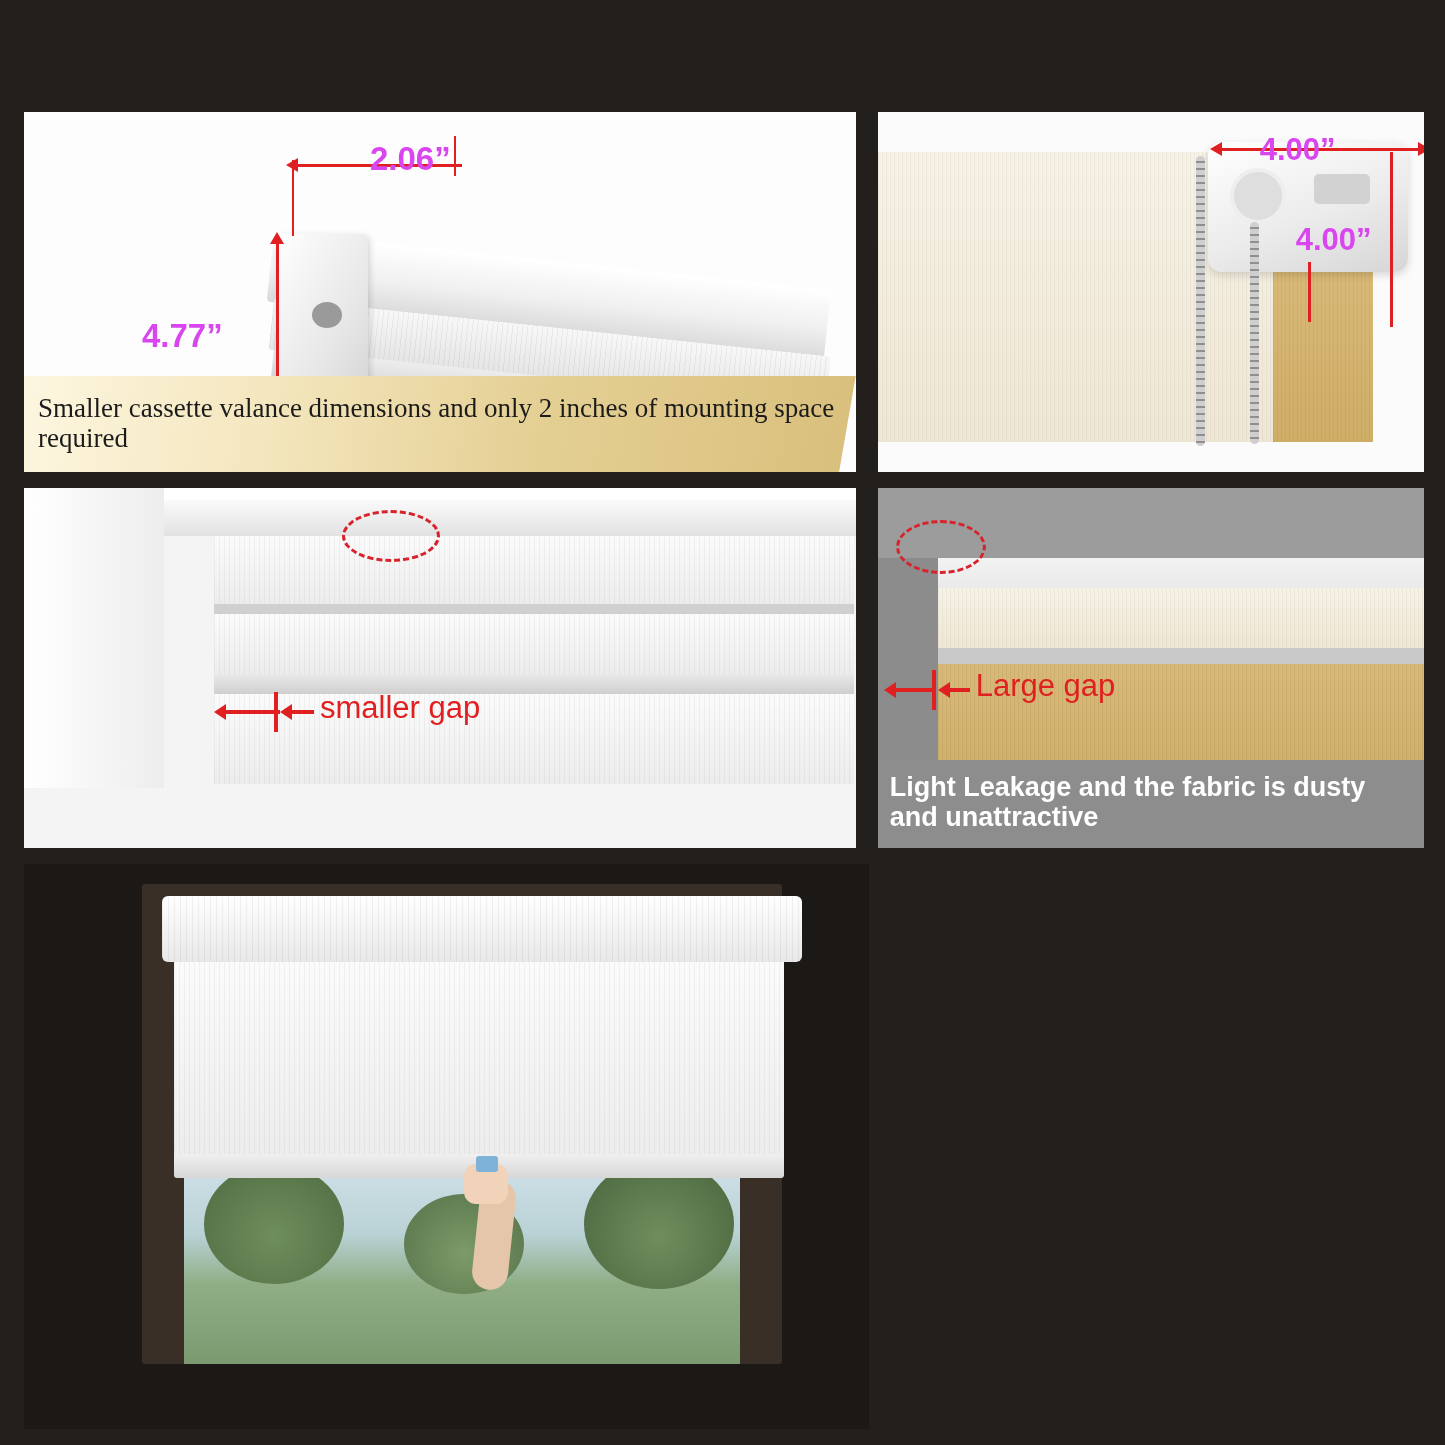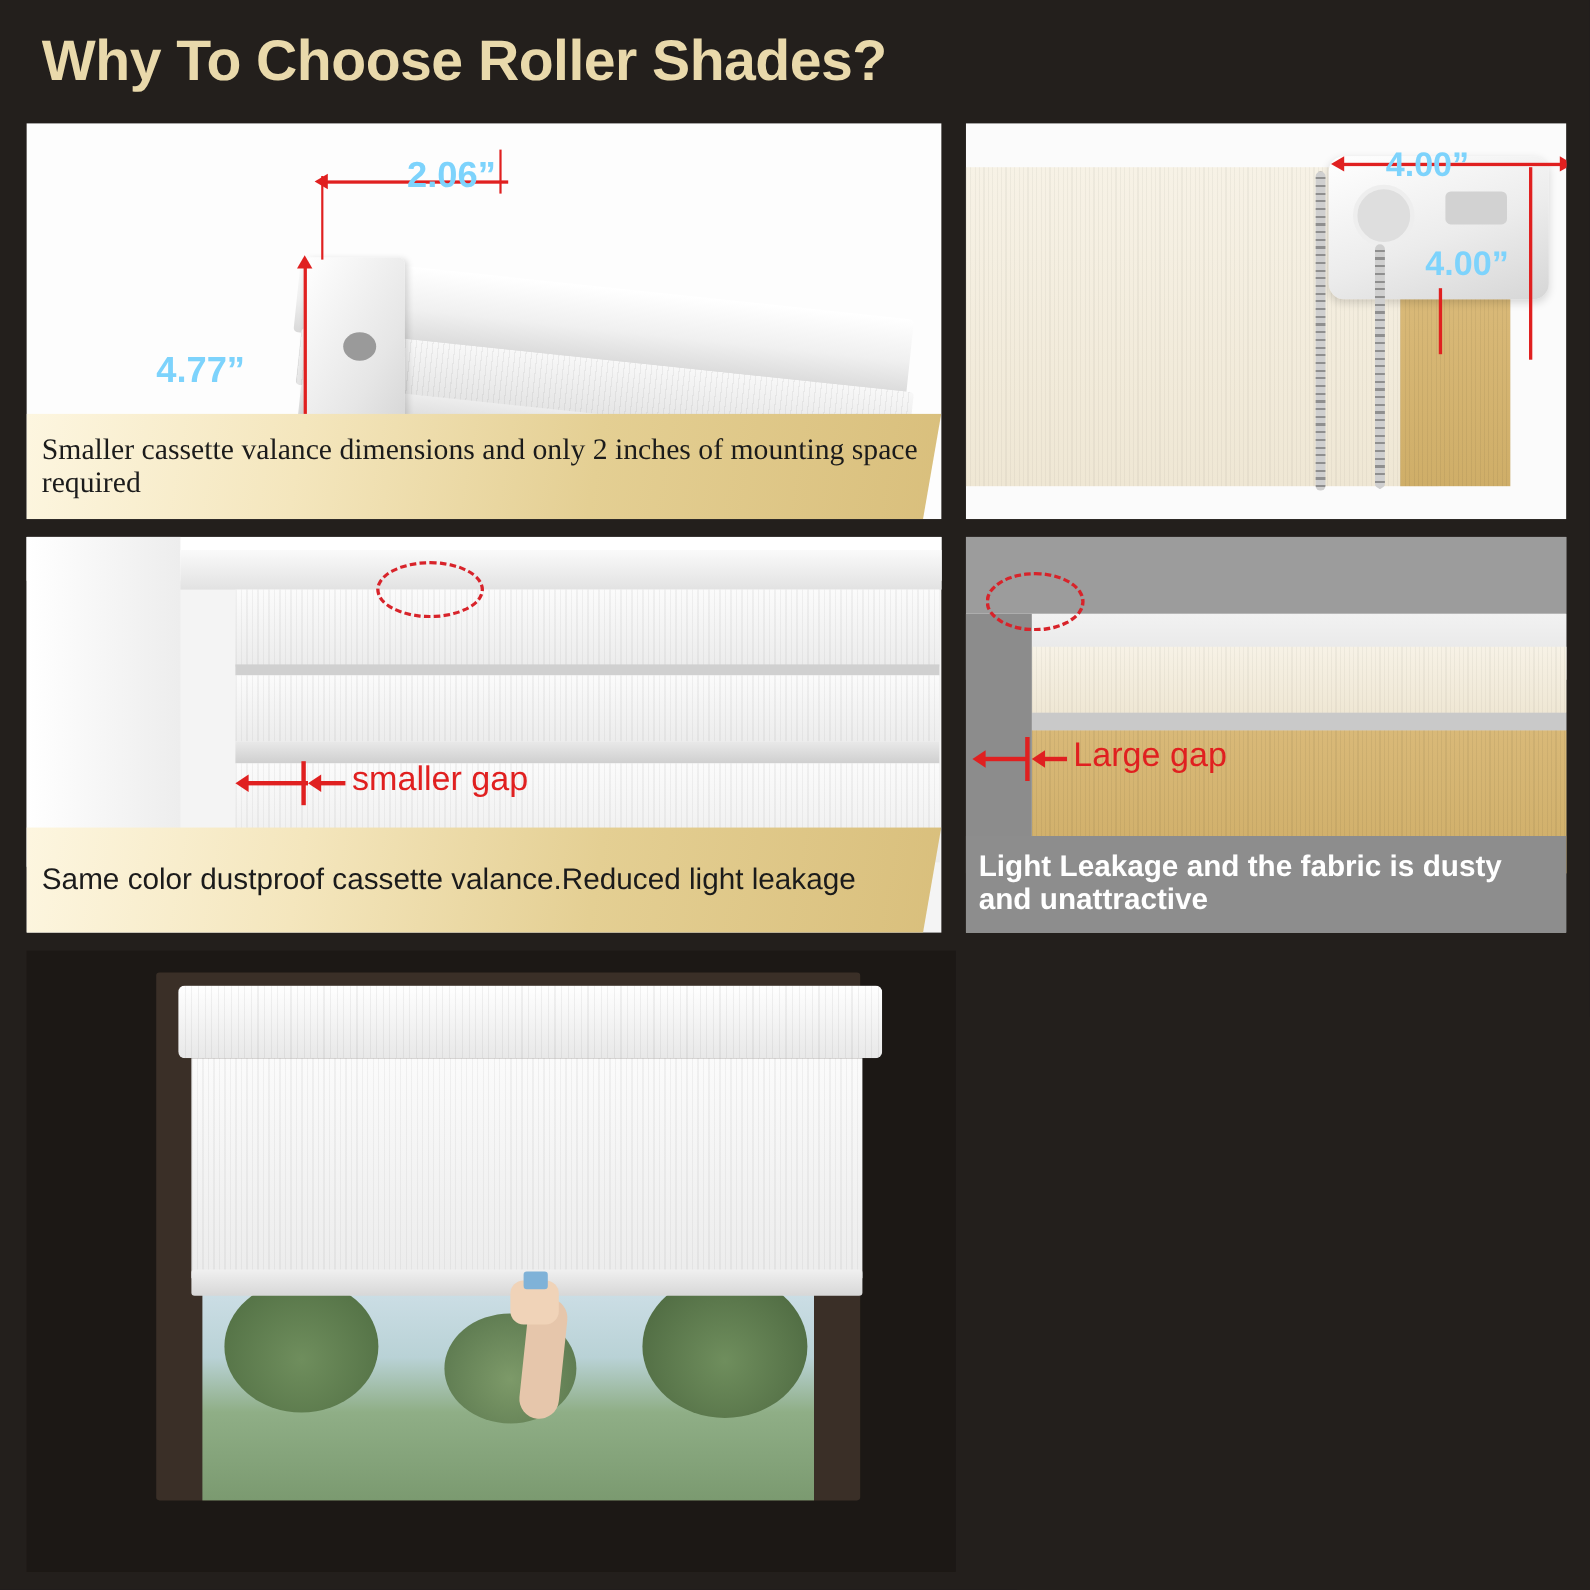--- a/index.html
+++ b/index.html
@@ -62,21 +62,21 @@
   .soft{position:absolute;}
 
   
   .rail{
     position:absolute;
     background:linear-gradient(180deg,#ffffff 0%,#f2f2f2 40%,#dedede 75%,#efefef 100%);
     border-radius:4px;
   }
   .dimline{position:absolute;background:#e02020;}
   .dimtxt{
-    position:absolute;color:#7dd3fc;font-weight:bold;
+    position:absolute;color:#d946ef;font-weight:bold;
     font-family:"Liberation Sans", sans-serif;
   }
   .arrowhead{position:absolute;width:0;height:0;}
 
   
   .fab-white{
     background:
       repeating-linear-gradient(90deg,rgba(0,0,0,0.045) 0 1px,rgba(255,255,255,0) 1px 5px),
       linear-gradient(180deg,#fbfbfb,#ececec);
   }
@@ -106,21 +106,20 @@
   .windowglass{
     position:absolute;
     background:linear-gradient(180deg,#cfe0e8 0%,#b9d2d6 35%,#8fae86 60%,#7b9a70 100%);
   }
 </style>
 </head>
 <body>
 
 <div class="page">
 
-  <div class="title">Why To Choose Roller Shades?</div>
 
   <div class="grid">
 
     <div class="row r1">
 
       <div class="cell left">
         <div class="photo">
           <div class="white-bg"></div>
 
           <div class="rail" style="left:250px;top:120px;width:560px;height:70px;transform:rotate(6deg);transform-origin:left top;
@@ -193,21 +192,20 @@
 
           <div class="dashcircle" style="left:318px;top:22px;width:92px;height:46px;"></div>
 
           <div class="dimline" style="left:196px;top:222px;width:60px;height:4px;"></div>
           <div class="arrowhead" style="left:190px;top:216px;border-top:8px solid transparent;border-bottom:8px solid transparent;border-right:12px solid #e02020;"></div>
           <div class="dimline" style="left:250px;top:204px;width:4px;height:40px;"></div>
           <div class="dimline" style="left:262px;top:222px;width:28px;height:4px;"></div>
           <div class="arrowhead" style="left:256px;top:216px;border-top:8px solid transparent;border-bottom:8px solid transparent;border-right:12px solid #e02020;"></div>
           <div class="redtext" style="left:296px;top:202px;font-size:31px;">smaller gap</div>
         </div>
-        <div class="caption gold" style="clip-path:polygon(0 0,100% 0,98% 100%,0 100%);height:96px;display:flex;align-items:center;">Same color dustproof cassette valance.Reduced light leakage</div>
       </div>
 
       <div class="cell right">
         <div class="photo">
           <div class="white-bg" style="background:#d6d6d6;"></div>
           <div class="soft" style="left:0;top:0;width:555px;height:70px;background:#9c9c9c;"></div>
           <div class="soft" style="left:0;top:70px;width:555px;height:60px;background:linear-gradient(180deg,#f2f2f2,#e2e2e2);"></div>
           <div class="soft fab-cream" style="left:60px;top:100px;width:495px;height:60px;"></div>
           <div class="soft" style="left:60px;top:160px;width:495px;height:16px;background:#c9c9c9;"></div>
           <div class="soft fab-tan" style="left:60px;top:176px;width:495px;height:130px;"></div>

